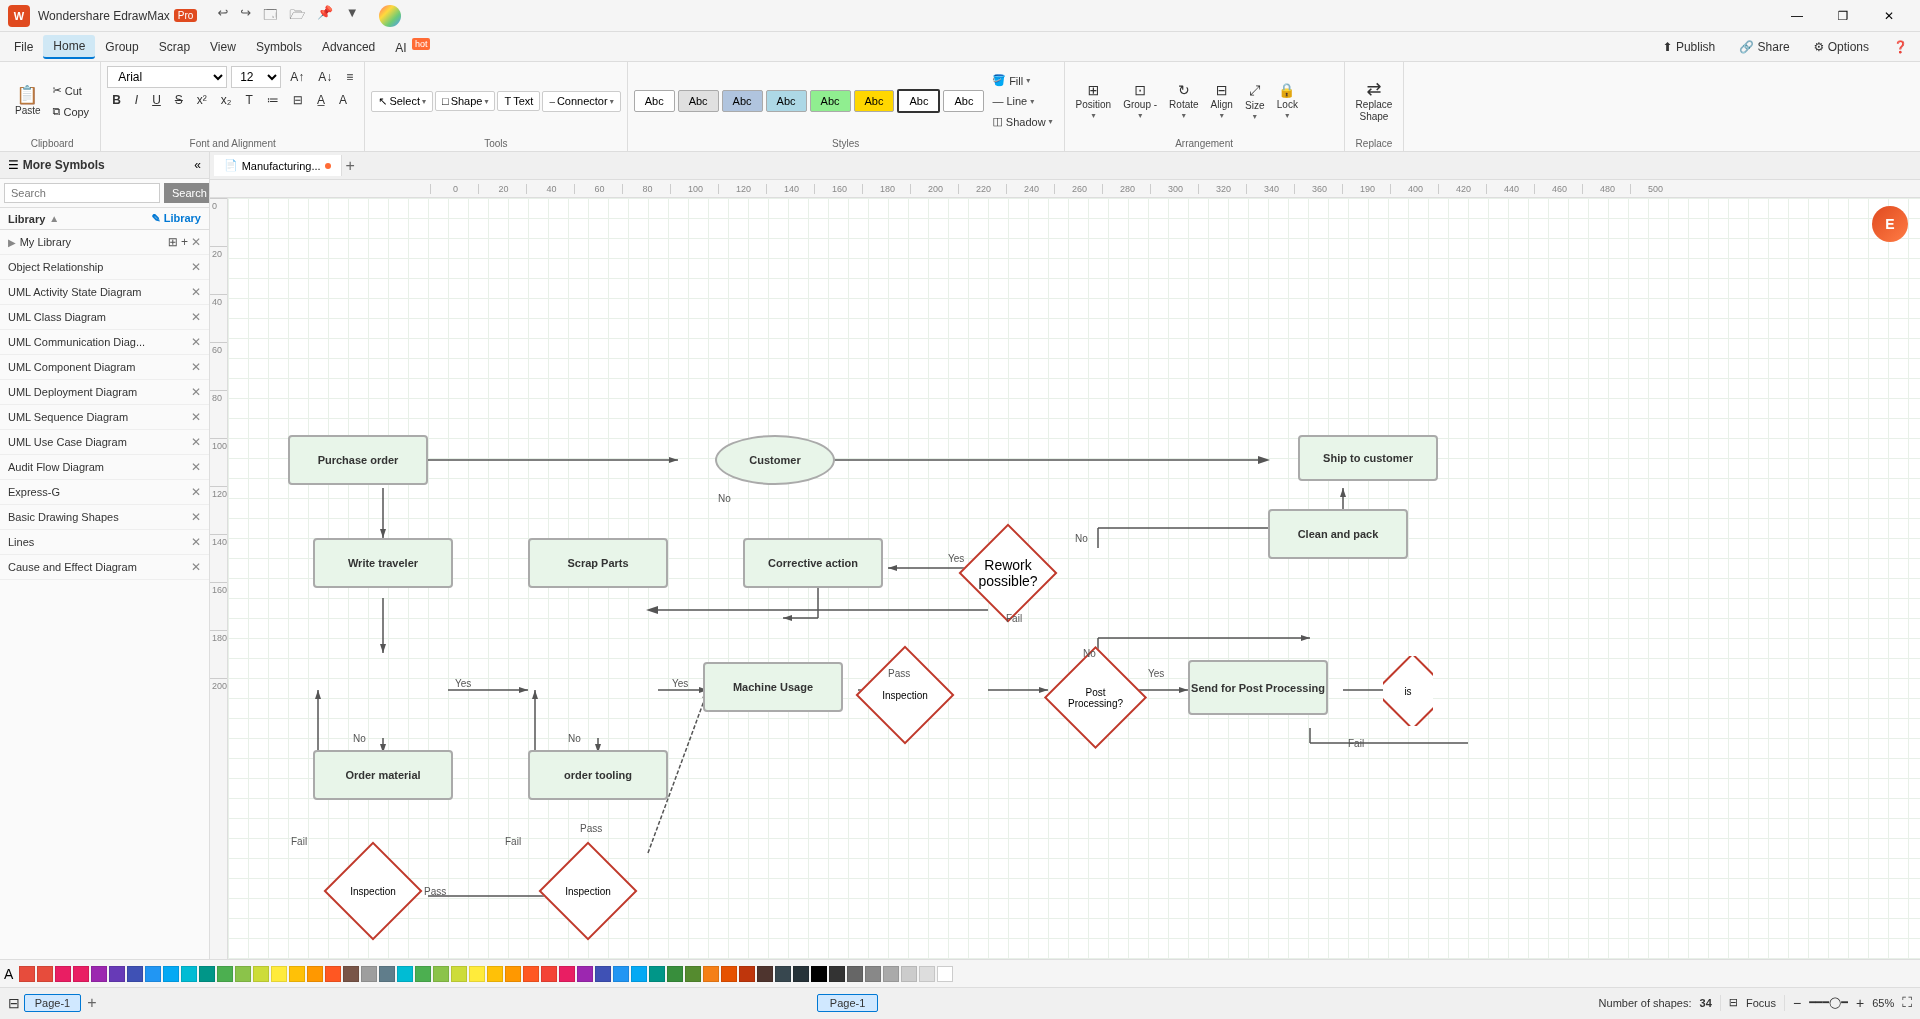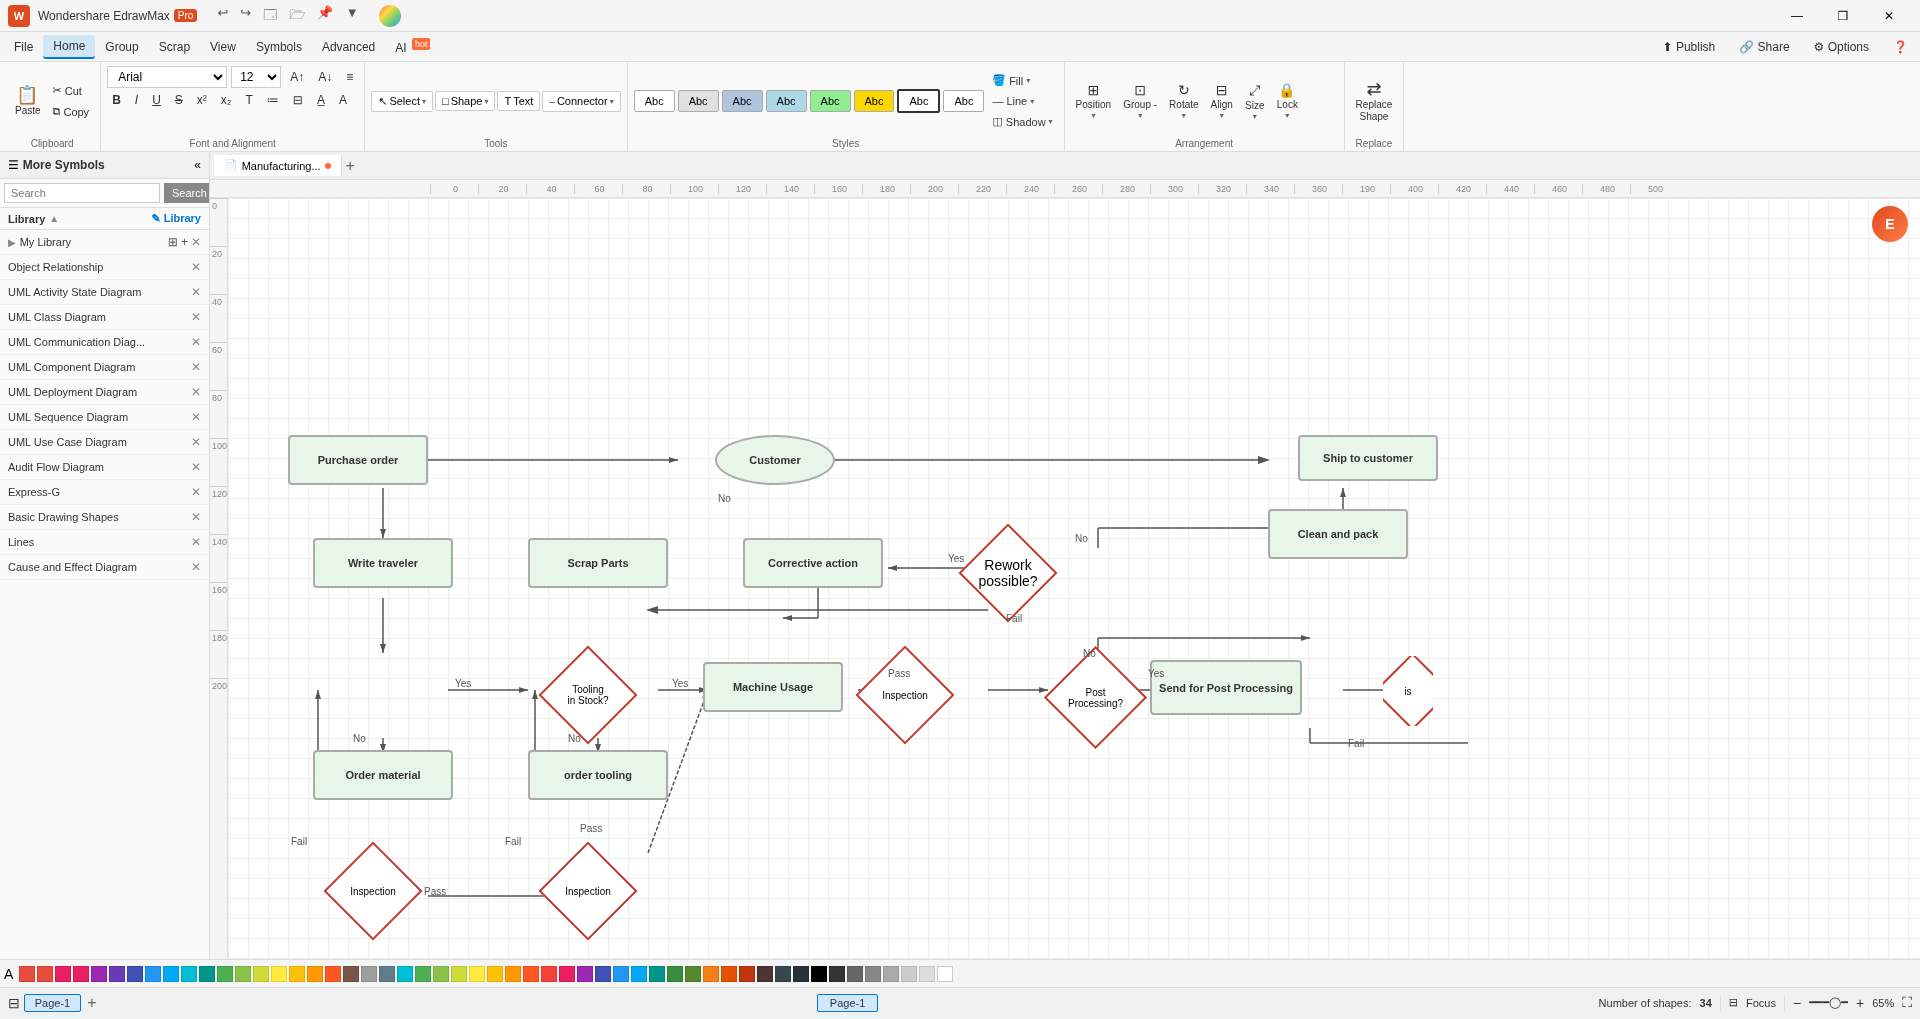--- a/index.html
+++ b/index.html
@@ -730,40 +730,36 @@
         <div style="position:absolute;left:735px;top:330px;width:90px;height:90px;">
           <div style="width:70px;height:70px;background:white;border:2px solid #c0392b;transform:rotate(45deg);position:absolute;left:10px;top:10px;"></div>
           <div style="position:absolute;top:0;left:0;width:90px;height:90px;display:flex;align-items:center;justify-content:center;font-size:14px;text-align:center;pointer-events:none;">Rework<br>possible?</div>
         </div>
 
         <div class="shape rect-shape" style="left:1040px;top:311px;width:140px;height:50px;">
           <span>Clean and pack</span>
         </div>
 
 
-        <div style="position:absolute;left:315px;top:452px;width:90px;height:90px;">
-          <div style="width:70px;height:70px;background:white;border:2px solid #c0392b;transform:rotate(45deg);position:absolute;left:10px;top:10px;"></div>
-          <div style="position:absolute;top:0;left:0;width:90px;height:90px;display:flex;align-items:center;justify-content:center;font-size:10px;text-align:center;pointer-events:none;">Tooling<br>in Stock?</div>
-        </div>
 
         <div class="shape rect-shape" style="left:475px;top:464px;width:140px;height:50px;">
           <span>Machine Usage</span>
         </div>
 
         <div style="position:absolute;left:632px;top:452px;width:90px;height:90px;">
           <div style="width:70px;height:70px;background:white;border:2px solid #c0392b;transform:rotate(45deg);position:absolute;left:10px;top:10px;"></div>
           <div style="position:absolute;top:0;left:0;width:90px;height:90px;display:flex;align-items:center;justify-content:center;font-size:10px;text-align:center;pointer-events:none;">Inspection</div>
         </div>
 
         <div style="position:absolute;left:820px;top:452px;width:95px;height:95px;">
           <div style="width:73px;height:73px;background:white;border:2px solid #c0392b;transform:rotate(45deg);position:absolute;left:11px;top:11px;"></div>
           <div style="position:absolute;top:0;left:0;width:95px;height:95px;display:flex;align-items:center;justify-content:center;font-size:10px;text-align:center;pointer-events:none;">Post<br>Processing?</div>
         </div>
 
-        <div class="shape rect-shape" style="left:922px;top:462px;width:152px;height:55px;">
+        <div class="shape rect-shape" style="left:960px;top:462px;width:140px;height:55px;">
           <span>Send for Post Processing</span>
         </div>
 
         <div class="shape rect-shape" style="left:85px;top:552px;width:140px;height:50px;">
           <span>Order material</span>
         </div>
 
         <div class="shape rect-shape" style="left:300px;top:552px;width:140px;height:50px;">
           <span>order tooling</span>
         </div>

